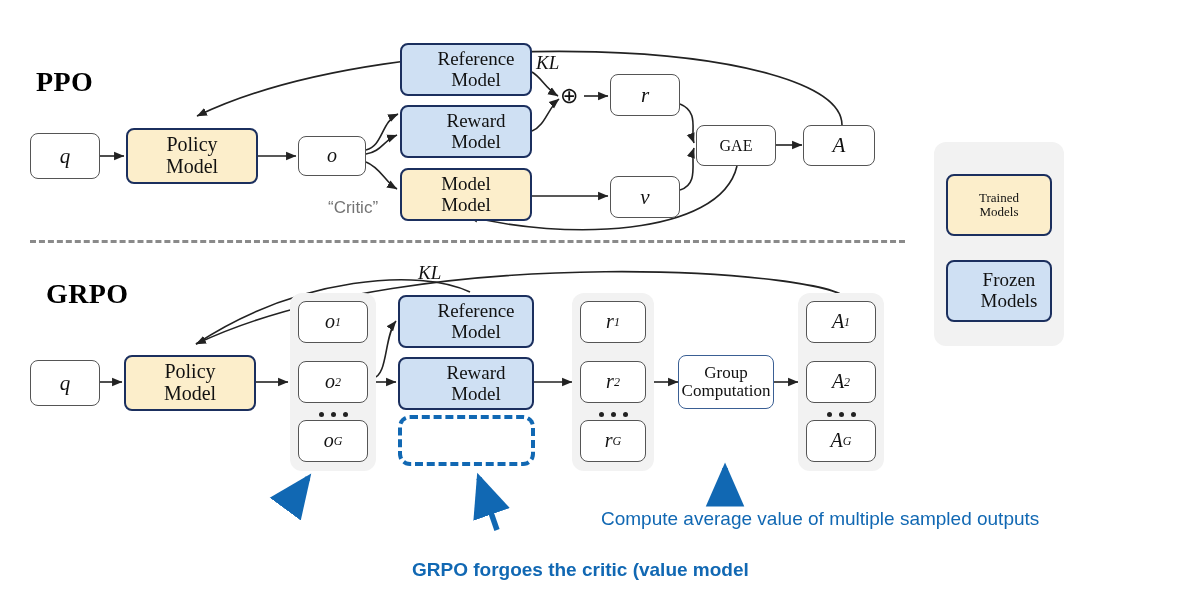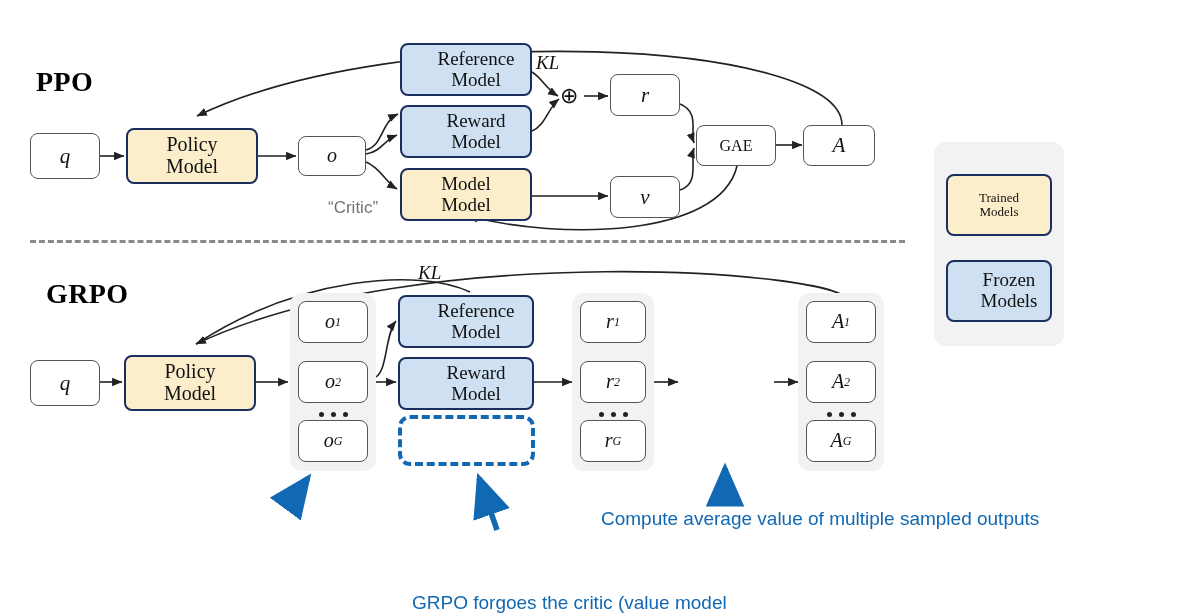--- a/index.html
+++ b/index.html
@@ -210,20 +210,24 @@
   <div class="dots" style="left:580px;top:408px;width:66px;height:12px;">
       <i></i>
       <i></i>
       <i></i>
     </div>
   <div class="box plain" style="left:580px;top:420px;width:66px;height:42px;font-size:20px;">
     <span class="ital">r</span>
       <span class="sub">G</span>
   </div>
 
+  <div class="box thinblue" style="left:678px;top:355px;width:96px;height:54px;font-size:17px;flex-direction:column;">
+    <span>Group</span>
+    <span>Computation</span>
+  </div>
 
   <div class="box group" style="left:798px;top:293px;width:86px;height:178px;"></div>
   <div class="box plain" style="left:806px;top:301px;width:70px;height:42px;font-size:20px;">
     <span class="ital">A</span>
       <span class="sub">1</span>
   </div>
   <div class="box plain" style="left:806px;top:361px;width:70px;height:42px;font-size:20px;">
     <span class="ital">A</span>
       <span class="sub">2</span>
   </div>
@@ -240,16 +244,16 @@
   <div class="legend-wrap" style="left:934px;top:142px;width:130px;height:204px;"></div>
   <div class="box trained" style="left:946px;top:174px;width:106px;height:62px;font-size:13px;flex-direction:column;">
     <span>Trained</span>
     <span>Models</span>
   </div>
   <div class="box frozen" style="left:946px;top:260px;width:106px;height:62px;font-size:19px;flex-direction:column;">
     <span>Frozen</span>
     <span>Models</span>
   </div>
 
-  <div class="annot" style="left:412px;top:592px;">GRPO forgoes the critic (value model</div>
+  <div class="annot" style="left:412px;top:559px;font-weight:bold;">GRPO forgoes the critic (value model</div>
   <div class="annot" style="left:601px;top:508px;">Compute average value of multiple sampled outputs</div>
 
 </div>
 
 </body></html>

